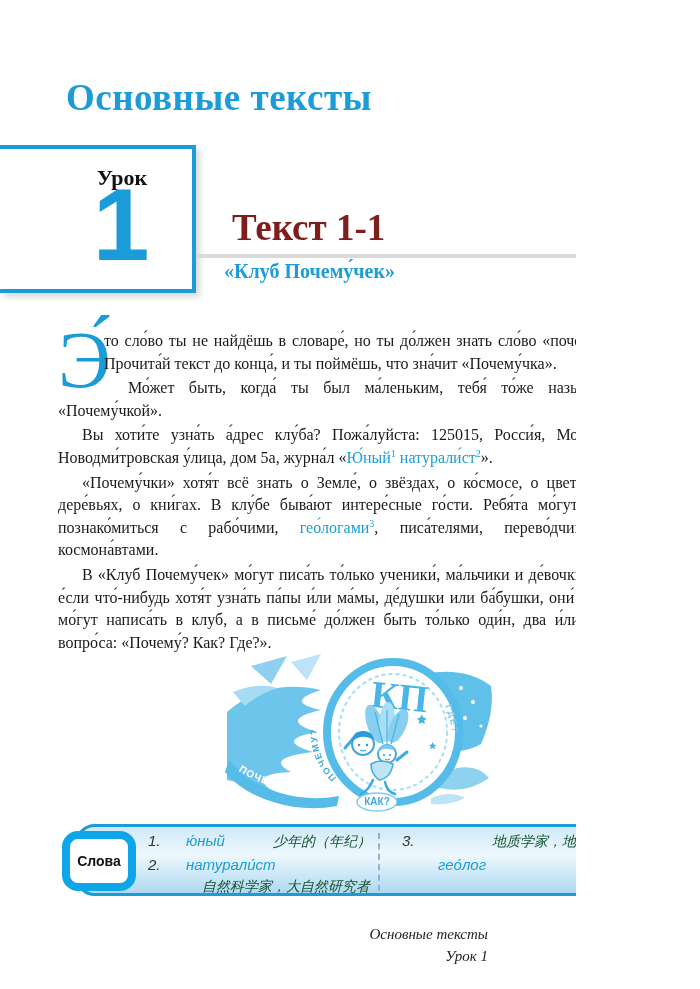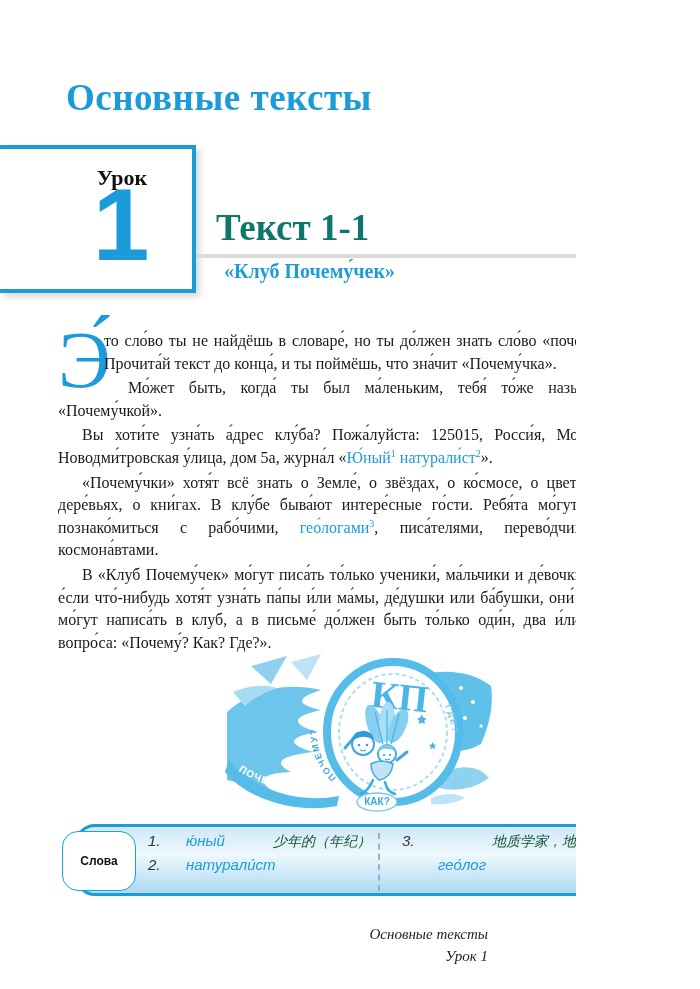--- a/index.html
+++ b/index.html
@@ -9,21 +9,21 @@
   
   .page-title{position:absolute;left:66px;top:76px;font-size:37px;font-weight:bold;
               color:#1b9cd8;letter-spacing:0.5px;}
   .lesson-box{position:absolute;left:0;top:145px;width:192px;height:140px;background:#fff;
               border:4px solid #1b9cd8;border-left:none;box-shadow:4px 4px 6px rgba(0,0,0,0.15);}
   .lesson-label{position:absolute;top:16px;left:0;width:100%;padding-left:52px;box-sizing:border-box;
                 text-align:center;font-size:22px;font-weight:bold;color:#111;}
   .lesson-number{position:absolute;top:26px;left:0;width:100%;padding-left:50px;box-sizing:border-box;
                  text-align:center;font-family:"Liberation Sans","DejaVu Sans",sans-serif;
                  font-size:102px;font-weight:bold;line-height:100px;color:#1b9cd8;}
-  .text-title{position:absolute;left:216px;top:206px;font-size:37px;font-weight:bold;color:#0f766e;}
+  .text-title{position:absolute;left:232px;top:206px;font-size:37px;font-weight:bold;color:#7f1d1d;}
   .text-subtitle{position:absolute;left:224px;top:260px;font-size:20px;font-weight:bold;color:#1b9cd8;}
 
   
   .frame-top{position:absolute;left:196px;top:254px;width:426px;height:4px;background:#dadada;}
   .frame-right{position:absolute;left:618px;top:254px;width:4px;height:534px;background:#d3d3d3;}
   .frame-arrow{position:absolute;left:610px;top:787px;width:0;height:0;
                border-left:10px solid transparent;border-right:10px solid transparent;
                border-top:17px solid #c9c9c9;}
 
   
@@ -37,24 +37,24 @@
   .body-text sup{font-size:10px;line-height:0;}
 
   
   .illustration{position:absolute;left:225px;top:652px;width:270px;height:166px;}
 
   
   .vocab-box{position:absolute;left:75px;top:824px;width:545px;height:72px;box-sizing:border-box;
              border:3px solid #1b9cd8;border-radius:20px;
              background:linear-gradient(180deg,#cfe9f8 0%,#eef8fd 42%,#cfe9f8 70%,#aed9f1 100%);}
   .vocab-tab{position:absolute;left:62px;top:831px;width:74px;height:60px;box-sizing:border-box;
-             border:1px solid #0ea5e9;border-radius:16px;background:#fff;display:flex;
+             border:8px solid #0ea5e9;border-radius:16px;background:#fff;display:flex;
              align-items:center;justify-content:center;
              font-family:"Liberation Sans","DejaVu Sans",sans-serif;
-             font-size:12px;font-weight:bold;color:#111;}
+             font-size:14px;font-weight:bold;color:#111;}
   .vocab-item{position:absolute;font-family:"Liberation Sans","DejaVu Sans",sans-serif;
               font-style:italic;font-size:15px;white-space:nowrap;}
   .vocab-num{color:#333;}
   .vocab-word{color:#1b9cd8;}
   .vocab-trans{color:#14532d;font-size:14px;}
   .vocab-divider{position:absolute;left:378px;top:833px;height:58px;border-left:2px dashed #8fb4ca;}
 
   
   .footer-section,.footer-lesson{position:absolute;width:300px;text-align:right;right:88px;
               font-style:italic;font-size:15px;color:#222;}
@@ -174,20 +174,21 @@
   <div class="vocab-box"></div>
   <div class="vocab-tab">Слова</div>
   <div class="vocab-divider"></div>
 
   <div class="vocab-item vocab-num" style="left:148px;top:832px;">1.</div>
   <div class="vocab-item vocab-word" style="left:186px;top:832px;">ю́ный</div>
   <div class="vocab-item vocab-trans" style="left:273px;top:833px;">少年的（年纪）</div>
 
   <div class="vocab-item vocab-num" style="left:148px;top:856px;">2.</div>
   <div class="vocab-item vocab-word" style="left:186px;top:856px;">натурали́ст</div>
+  <div class="vocab-item vocab-trans" style="left:202px;top:878px;">自然科学家，大自然研究者</div>
 
   <div class="vocab-item vocab-num" style="left:402px;top:832px;">3.</div>
   <div class="vocab-item vocab-word" style="left:438px;top:832px;margin-top:24px;">гео́лог</div>
   <div class="vocab-item vocab-trans" style="left:492px;top:833px;">地质学家，地质工作者</div>
 
   <div class="footer-section">Основные тексты</div>
   <div class="footer-lesson">Урок 1</div>
   <div class="page-badge">
     <span>1</span>
   </div>

